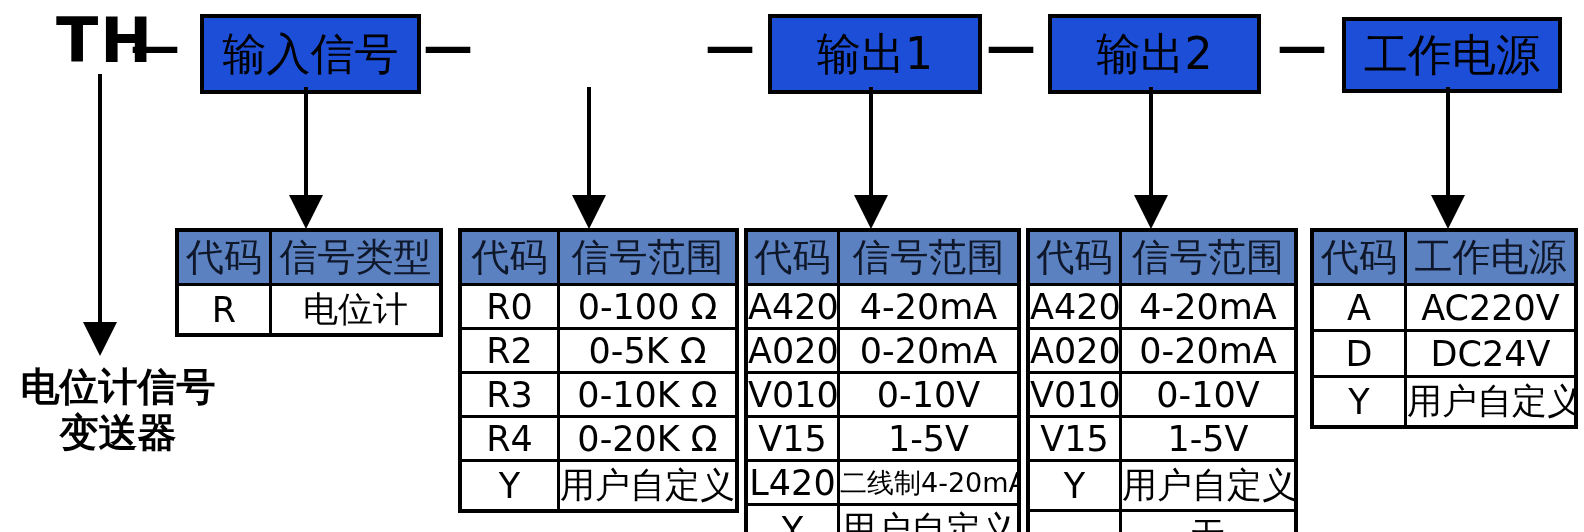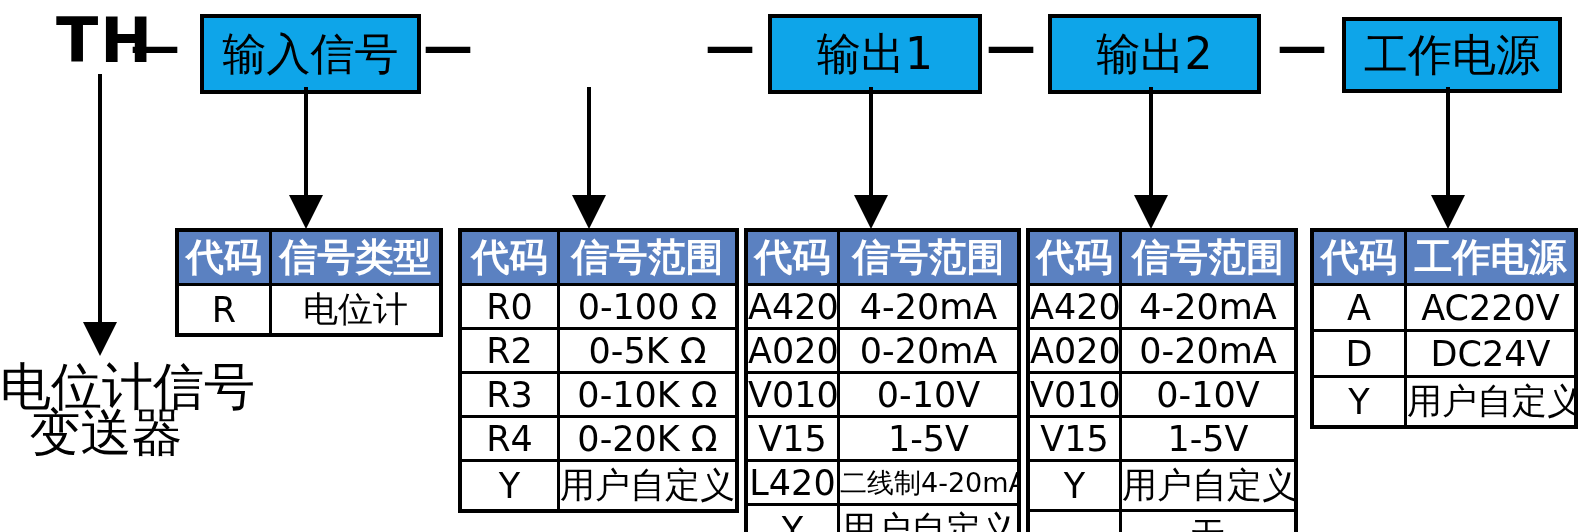--- a/index.html
+++ b/index.html
@@ -12,21 +12,21 @@
     overflow:hidden;
   }
 
   
   .prefix{
     position:absolute;left:56px;top:4px;
     font-size:62px;font-weight:bold;letter-spacing:2px;
   }
   .seg-box{
     position:absolute;top:14px;height:72px;
-    border:4px solid #000;background:#0ea5e9;
+    border:4px solid #000;background:#1d4ed8;
     display:flex;align-items:center;justify-content:center;
     font-size:44px;white-space:nowrap;
   }
   .dash{
     position:absolute;top:16px;width:50px;height:62px;
     font-size:50px;font-weight:bold;
     display:flex;align-items:center;justify-content:center;
   }
   #box-0{left:200px;width:213px;}
   #box-1{left:484px;width:211px;}
@@ -54,40 +54,41 @@
   .arrow-seg{top:87px;height:142px;}
   #arrow-th{left:83px;top:74px;height:282px;}
   #arrow-0{left:289px;}
   #arrow-1{left:572px;}
   #arrow-2{left:854px;}
   #arrow-3{left:1134px;}
   #arrow-4{left:1431px;}
 
   
   .annotation{
-    position:absolute;left:0;top:364px;width:212px;
-    text-align:center;font-size:51px;line-height:46px;
+    position:absolute;left:12px;top:364px;width:212px;
+    text-align:center;font-size:39px;line-height:46px;
     white-space:nowrap;
+    font-weight:bold;
   }
 
   
   table.code-table{
     position:absolute;top:228px;
     border-collapse:collapse;table-layout:fixed;
     background:#fff;border:4px solid #000;
   }
   table.code-table th,
   table.code-table td{
     border:3px solid #000;
     text-align:center;vertical-align:middle;
     padding:0;overflow:hidden;white-space:nowrap;
   }
   table.code-table th{
     background:var(--header-bg,#5B81C1);
-    color:#ffffff;font-weight:bold;
+    color:#0f172a;font-weight:normal;
     font-size:38px;height:46px;
   }
   table.code-table td{font-size:35px;}
   table.code-table td.small{font-size:27px;}
 
   #table-0{left:175px;width:268px;}
   #table-0 td{height:44px;}
   #table-0 th:first-child{width:90px;}
 
   #table-1{left:458px;width:281px;}

